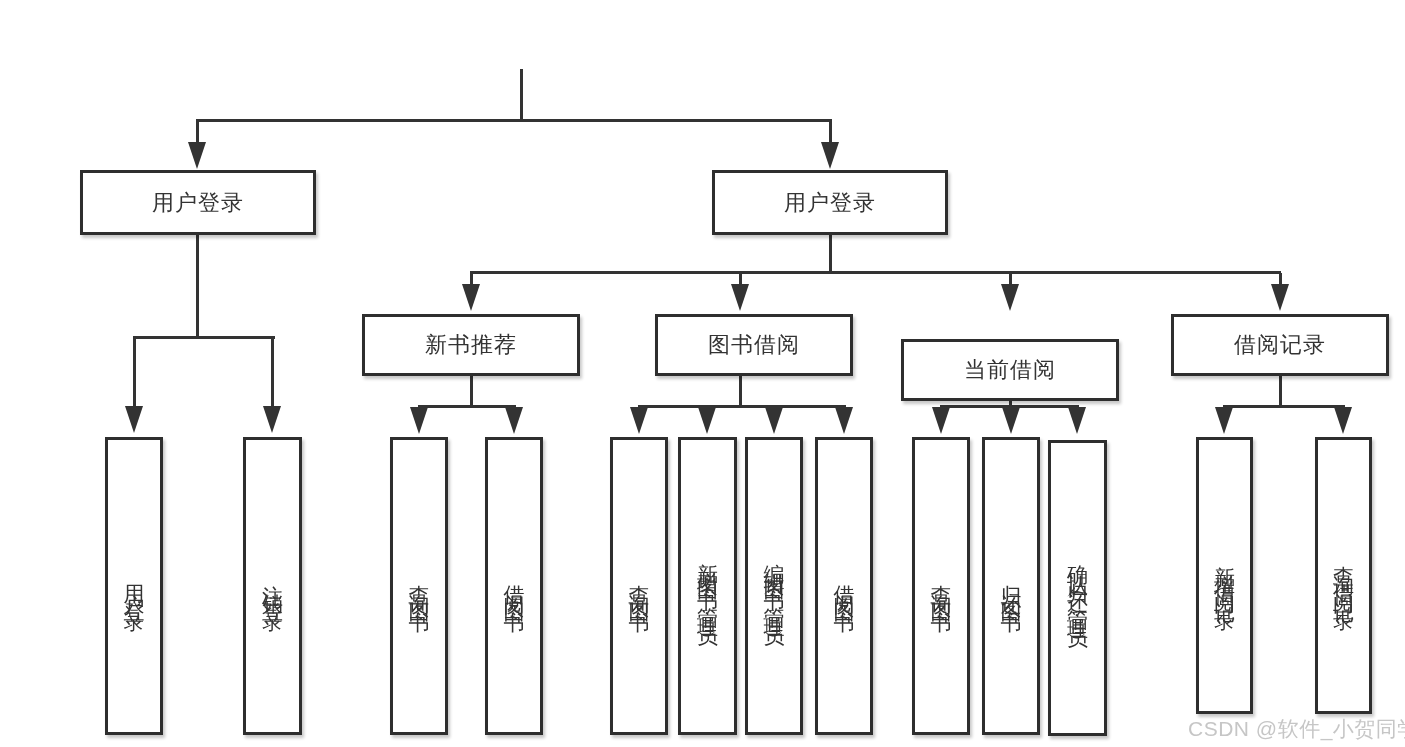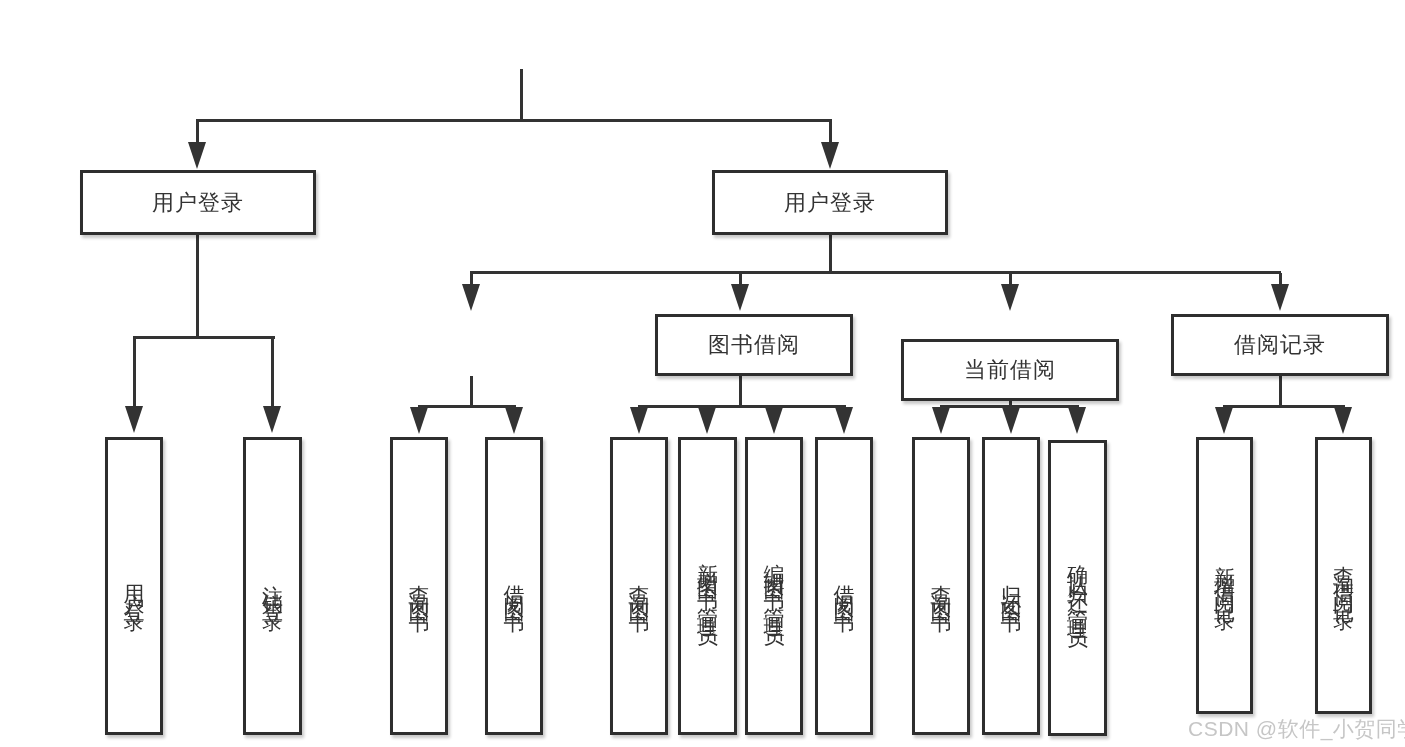--- a/index.html
+++ b/index.html
@@ -104,20 +104,23 @@
   <div class="line" style="left:470px; top:271px; width:811px; height:3px;"></div>
   <div class="line" style="left:470px; top:273px; width:3px; height:12px;"></div>
   <div class="line" style="left:739px; top:273px; width:3px; height:12px;"></div>
   <div class="line" style="left:1009px; top:273px; width:3px; height:12px;"></div>
   <div class="line" style="left:1279px; top:273px; width:3px; height:12px;"></div>
   <div class="arrow" style="left:462px; top:284px;"></div>
   <div class="arrow" style="left:731px; top:284px;"></div>
   <div class="arrow" style="left:1001px; top:284px;"></div>
   <div class="arrow" style="left:1271px; top:284px;"></div>
 
+  <div class="hbox" style="left:362px; top:314px; width:218px; height:62px;">
+    <span>新书推荐</span>
+  </div>
   <div class="hbox" style="left:631px; top:314px; width:198px; height:62px;margin-left:24px;">
     <span>图书借阅</span>
   </div>
   <div class="hbox" style="left:901px; top:314px; width:218px; height:62px;margin-top:25px;">
     <span>当前借阅</span>
   </div>
   <div class="hbox" style="left:1171px; top:314px; width:218px; height:62px;">
     <span>借阅记录</span>
   </div>
 

